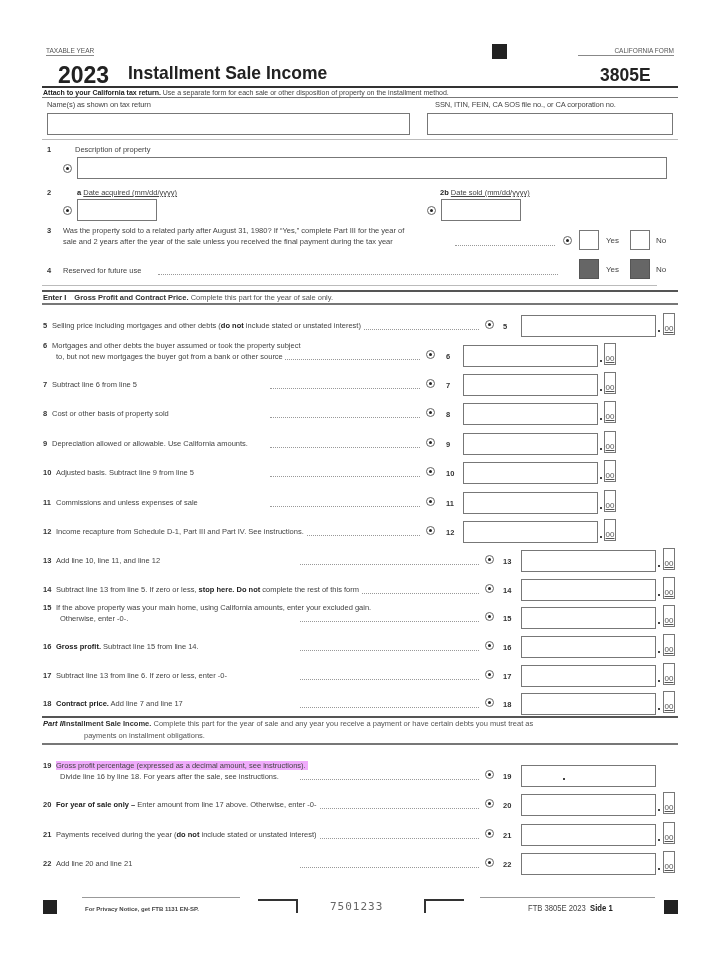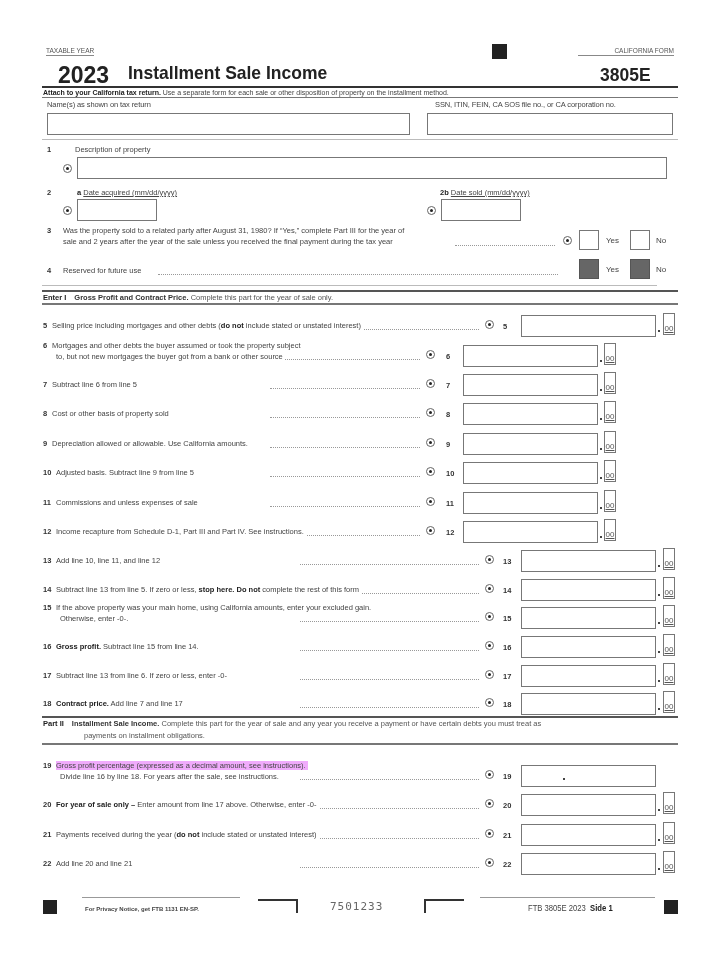--- a/index.html
+++ b/index.html
@@ -225,21 +225,21 @@
       <div class="bullet" style="left:485px;top:698px;"></div>
       <div class="lnum" style="left:503px;top:700px;">18</div>
       <input class="box" style="left: 521px; top: 693px; width: 135px; height: 22px;" value="">
       <div class="abs" style="left:658px;top:708px;width:2px;height:2px;background:#444;"></div>
       <div class="cents" style="left:663px;top:691px;">00</div>
     </div>
   </div>
 
 <div class="rule" style="top:716px;height:2px;background:#555;"></div>
 <div class="abs" style="left:43px;top:719px;font-size:7.5px;white-space:nowrap;">
-  <b style="color:#222;margin-right:8px;">Part II</b><b style="color:#333;">Installment Sale Income.</b><span style="color:#555;"> Complete this part for the year of sale and any year you receive a payment or have certain debts you must treat as</span>
+  <b style="color:#222;margin-right:0;font-style:italic;">Part II</b><b style="color:#333;">Installment Sale Income.</b><span style="color:#555;"> Complete this part for the year of sale and any year you receive a payment or have certain debts you must treat as</span>
 </div>
 <div class="abs" style="left:84px;top:731px;font-size:7.5px;color:#555;white-space:nowrap;">payments on installment obligations.</div>
 <div class="rule" style="top:743px;height:1.5px;background:#777;"></div>
 
 <div id="part2-lines">
     <div>
       <div class="lnum" style="left:43px;top:761px;">19</div>
       <div class="ltext" style="left: 56px; top: 761px; background: #f0abfc; z-index: 2; padding-right: 2px;">Gross profit percentage (expressed as a decimal amount, see instructions).</div>
       <div class="ltext" style="left: 60px; top: 772px; background: rgb(255, 255, 255); z-index: 2; padding-right: 2px;">Divide line 16 by line 18. For years after the sale, see instructions.</div>
       <div class="leader" style="left:300px;top:779px;width:179px;z-index:0;"></div>

